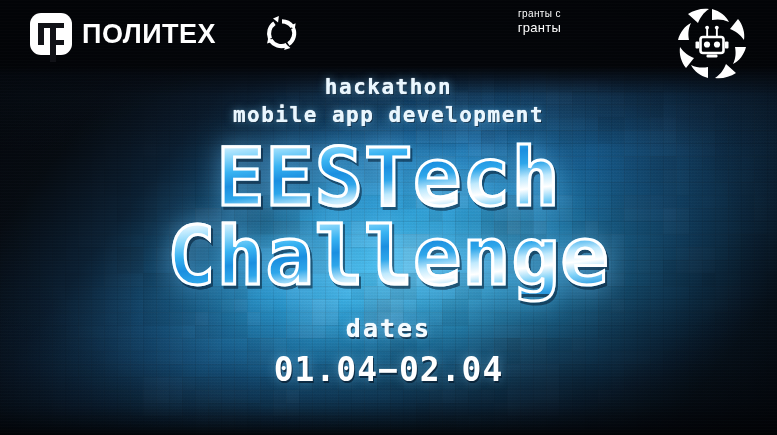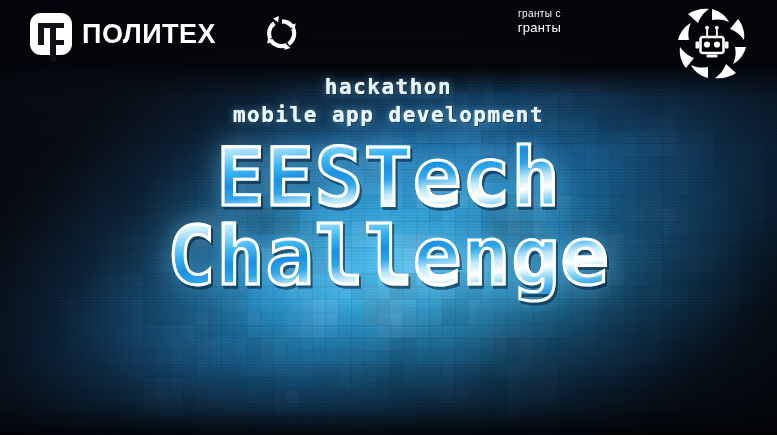--- a/index.html
+++ b/index.html
@@ -831,15 +831,19 @@
     <div class="kicker pixel-font">
       <span class="k1">hackathon</span>
       <span class="k2">mobile app development</span>
     </div>
 
     <div class="title-wrap">
       <span class="title-line pixel-font l1">EESTech</span>
       <span class="title-line pixel-font l2">Challenge</span>
     </div>
 
+    <div class="dates-wrap">
+      <span class="dates-label pixel-font">dates</span>
+      <span class="dates-value pixel-font">01.04−02.04</span>
+    </div>
   </div>
 
 </div>
 
 </body></html>

